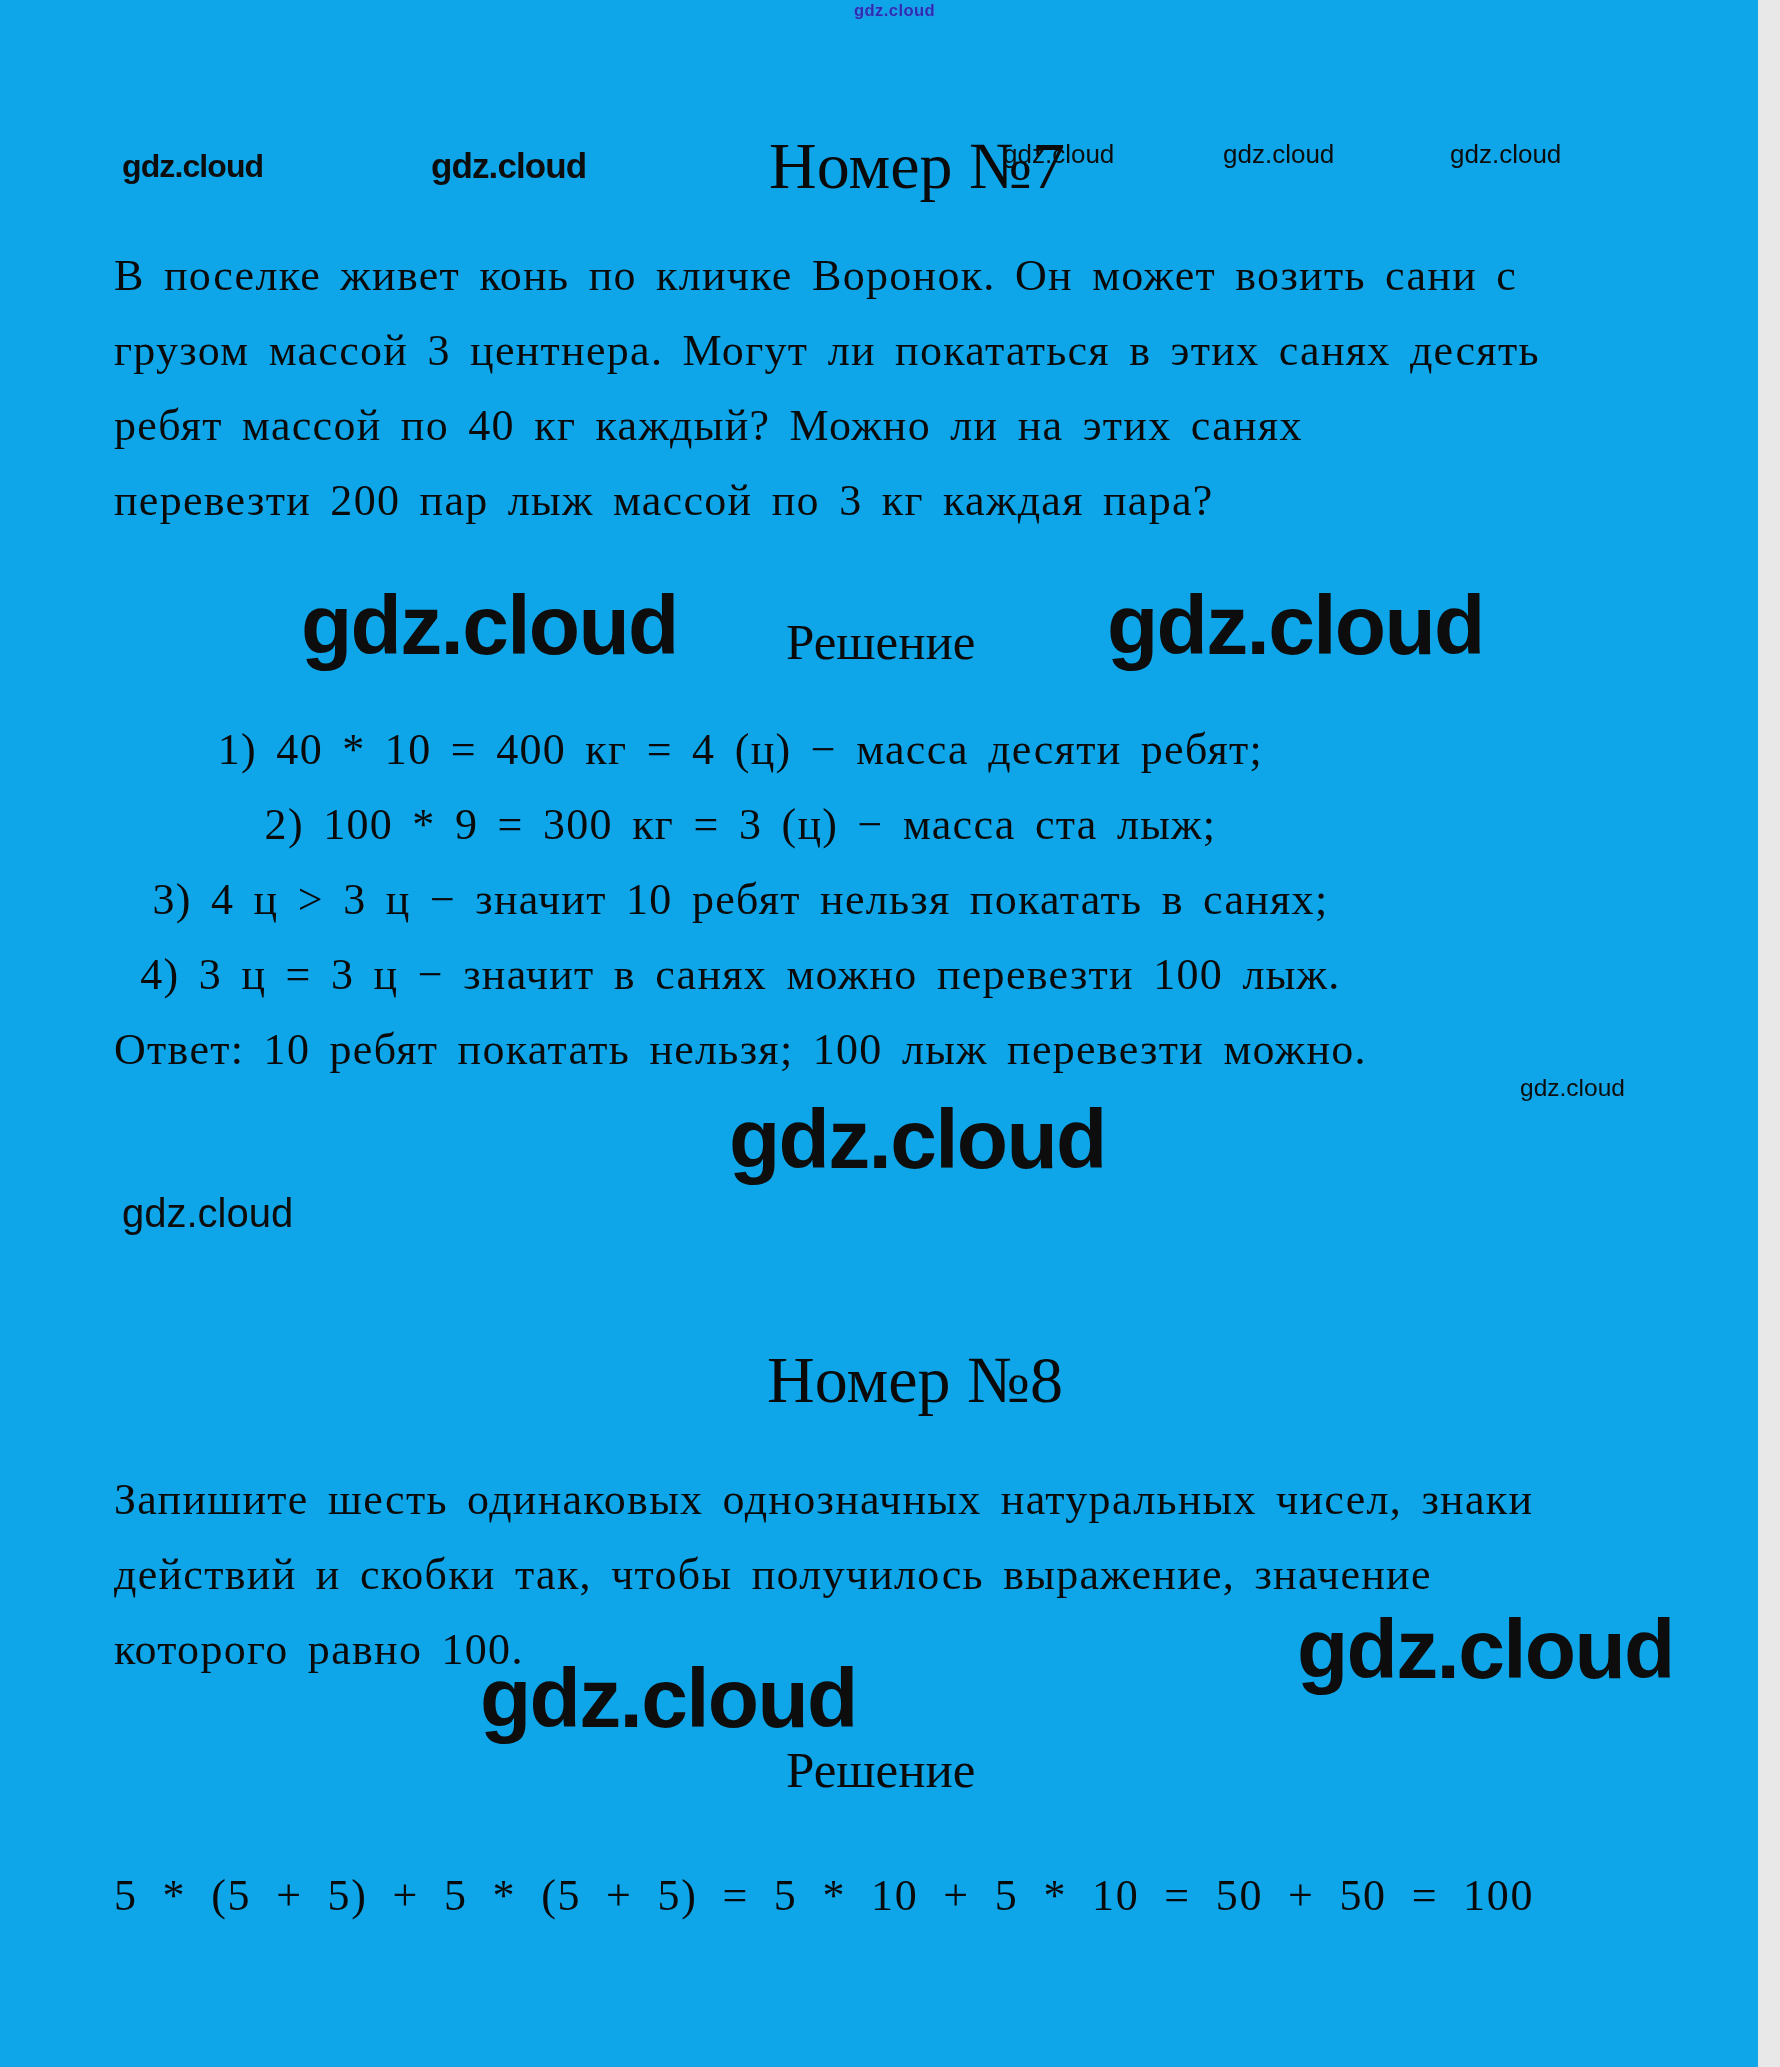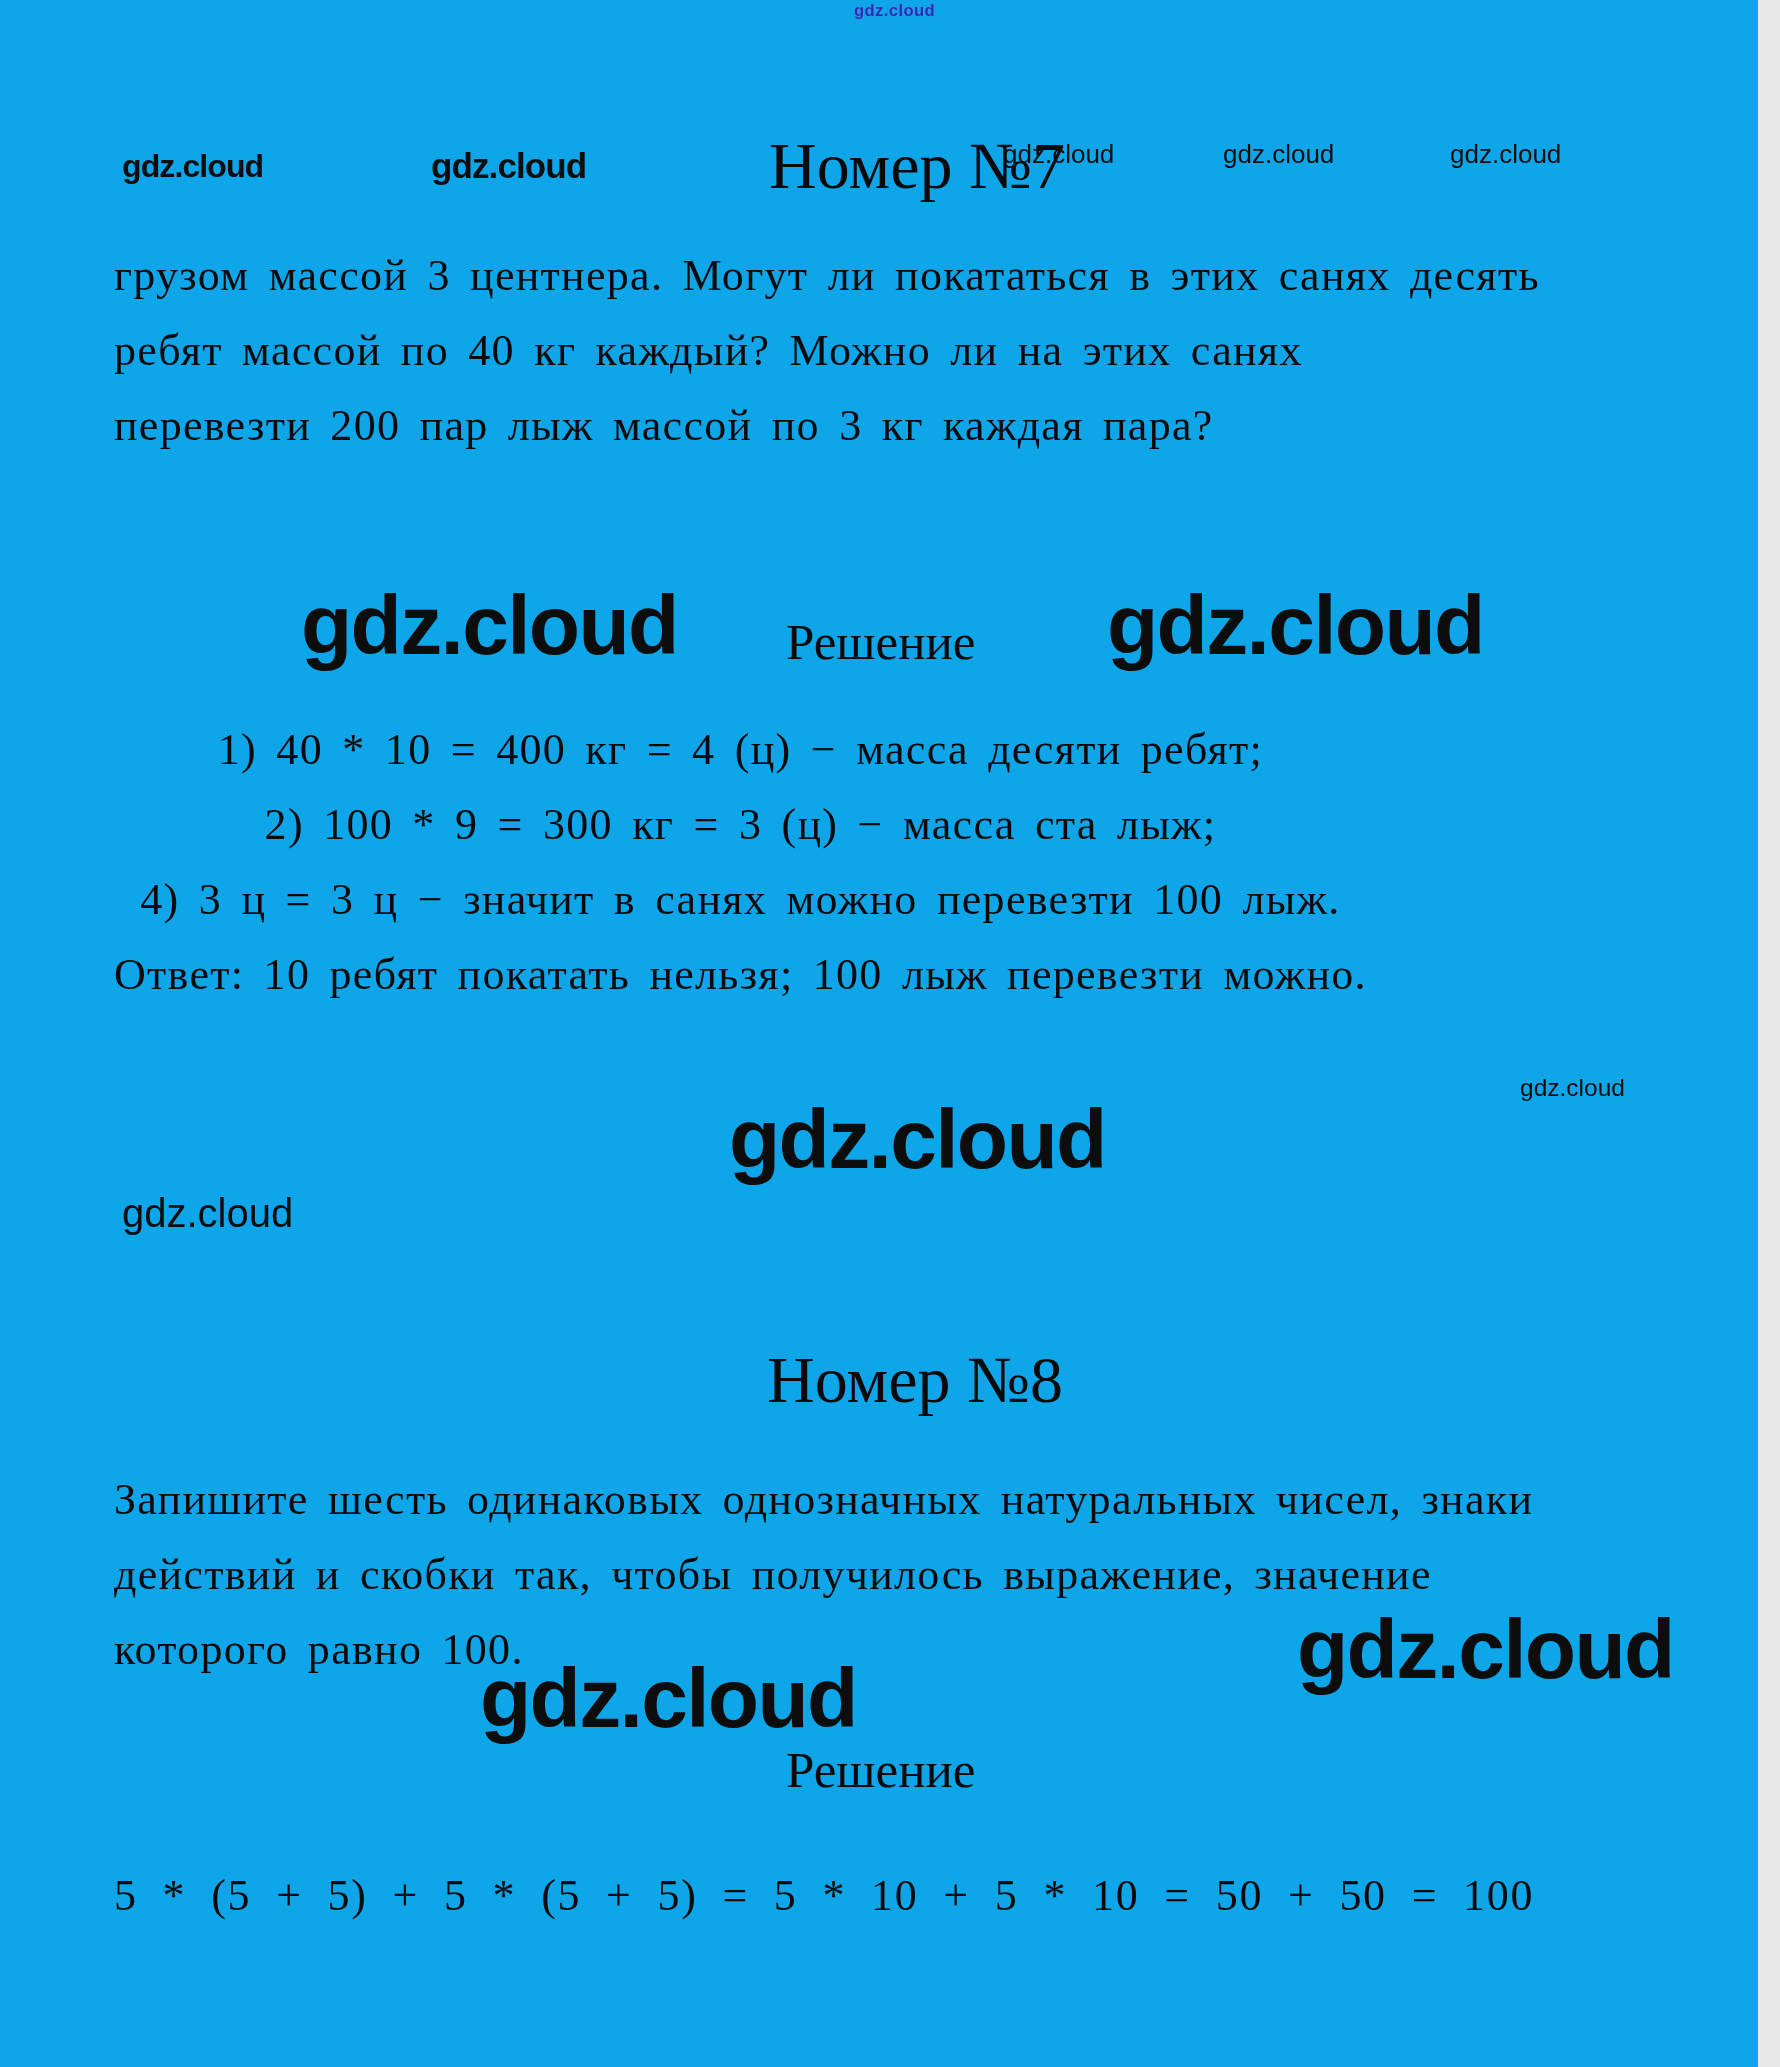--- a/index.html
+++ b/index.html
@@ -56,32 +56,34 @@
   <div class="abs wm wm-top" style="left:854px;top:2.6px;">gdz.cloud</div>
 
   <div class="abs wm wm-h1" style="left:122px;top:150px;">gdz.cloud</div>
   <div class="abs wm wm-med" style="left:431px;top:148px;">gdz.cloud</div>
   <div class="abs title" style="left:769px;top:133px;">Номер №7</div>
   <div class="abs wm wm-small" style="left:1003px;top:141px;">gdz.cloud</div>
   <div class="abs wm wm-small" style="left:1223px;top:141px;">gdz.cloud</div>
   <div class="abs wm wm-small" style="left:1450px;top:141px;">gdz.cloud</div>
 
   <div class="para" style="left:114px;top:238px;">
+    <div>В поселке живет конь по кличке Воронок. Он может возить сани с</div>
     <div>грузом массой 3 центнера. Могут ли покататься в этих санях десять</div>
     <div>ребят массой по 40 кг каждый? Можно ли на этих санях</div>
     <div>перевезти 200 пар лыж массой по 3 кг каждая пара?</div>
   </div>
 
   <div class="abs wm wm-big" style="left:301px;top:583px;">gdz.cloud</div>
   <div class="abs solution-label" style="left:786px;top:617px;">Решение</div>
   <div class="abs wm wm-big" style="left:1107px;top:583px;">gdz.cloud</div>
 
   <div class="para" style="left:114px;top:712px;text-align:center;">
     <div>1) 40 * 10 = 400 кг = 4 (ц) − масса десяти ребят;</div>
     <div>2) 100 * 9 = 300 кг = 3 (ц) − масса ста лыж;</div>
+    <div>3) 4 ц &gt; 3 ц − значит 10 ребят нельзя покатать в санях;</div>
     <div>4) 3 ц = 3 ц − значит в санях можно перевезти 100 лыж.</div>
     <div>Ответ: 10 ребят покатать нельзя; 100 лыж перевезти можно.</div>
   </div>
 
   <div class="abs wm wm-tiny" style="left:1520px;top:1076px;">gdz.cloud</div>
   <div class="abs wm wm-big" style="left:729px;top:1097px;">gdz.cloud</div>
   <div class="abs wm wm-midleft" style="left:122px;top:1193px;">gdz.cloud</div>
 
   <div class="abs title" style="left:767px;top:1347px;">Номер №8</div>
 

